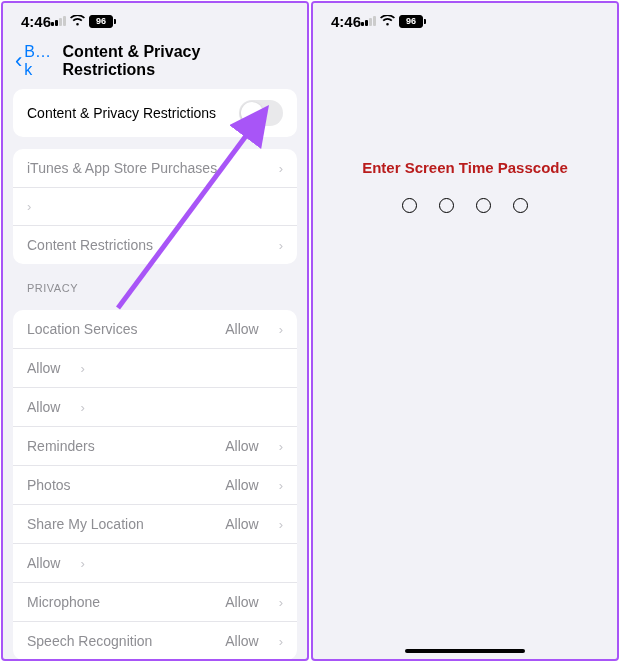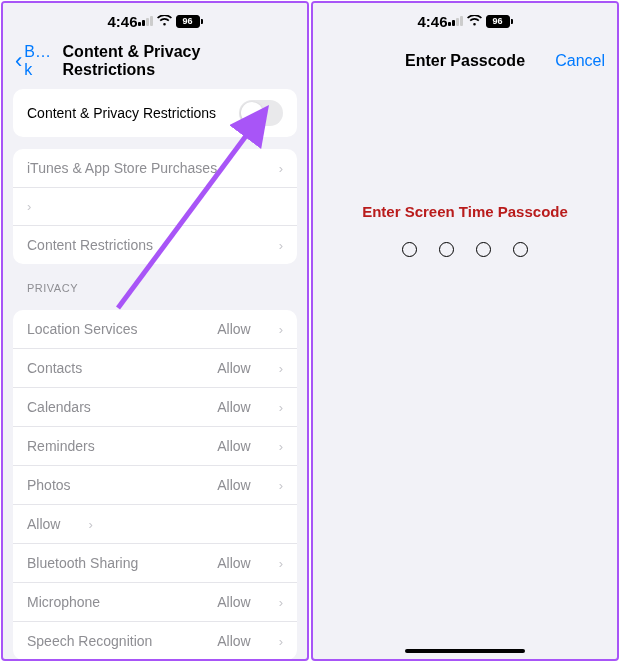--- a/index.html
+++ b/index.html
@@ -1,18 +1,18 @@
 <!DOCTYPE html>
 <html><head>
   <meta charset="utf-8">
   <style>
     * { margin: 0; padding: 0; box-sizing: border-box; font-family: -apple-system, BlinkMacSystemFont, 'Segoe UI', sans-serif; }
     body { background: #fff; display: flex; gap: 2px; padding: 1px; }
     .phone { width: 308px; height: 660px; border: 2px solid #a855f7; border-radius: 4px; background: #f2f2f7; overflow: hidden; position: relative; }
-    .statusbar { height: 36px; display: flex; justify-content: center; align-items: center; padding: 0 18px; background: #f2f2f7; font-size: 15px; font-weight: 600; }
+    .statusbar { height: 36px; display: flex; justify-content: flex-start; align-items: center; padding: 0 18px; background: #f2f2f7; font-size: 15px; font-weight: 600; }
     .statusbar-right { display: flex; align-items: center; gap: 4px; }
     .signal { display: flex; align-items: flex-end; gap: 1px; }
     .signal span { width: 3px; background: #000; border-radius: 1px; }
     .signal span:nth-child(1) { height: 4px; }
     .signal span:nth-child(2) { height: 6px; }
     .signal span:nth-child(3) { height: 8px; background: #ccc; }
     .signal span:nth-child(4) { height: 10px; background: #ccc; }
     .wifi { font-size: 14px; }
     .battery { display: flex; align-items: center; gap: 1px; }
     .battery-body { width: 24px; height: 13px; border: 1px solid #000; border-radius: 3px; background: #000; color: #fff; font-size: 9px; font-weight: 700; display: flex; align-items: center; justify-content: center; }
@@ -24,21 +24,21 @@
     .nav-title { font-size: 16px; font-weight: 700; color: #000; margin-left: 4px; }
     .nav-title-center { position: absolute; left: 50%; transform: translateX(-50%); font-size: 16px; font-weight: 600; }
     .nav-right { margin-left: auto; color: #007aff; font-size: 16px; }
     
     .content { height: calc(100% - 80px); overflow-y: auto; }
     
     .section { margin: 12px 10px 0; background: #fff; border-radius: 10px; overflow: hidden; }
     .section-first { margin-top: 6px; }
     .row { display: flex; align-items: center; padding: 11px 14px; border-bottom: 0.5px solid #e5e5ea; font-size: 14px; color: #000; }
     .row:last-child { border-bottom: none; }
-    .row-dim { color: #8e8e93; gap: 8px; }
+    .row-dim { color: #8e8e93; }
     .row-label { flex: 1; }
     .row-value { color: #8e8e93; margin-right: 20px; }
     .chevron-right { color: #c7c7cc; font-size: 13px; }
     
     .toggle { width: 44px; height: 26px; background: #e9e9eb; border-radius: 13px; position: relative; }
     .toggle-knob { width: 22px; height: 22px; background: #fff; border-radius: 50%; position: absolute; top: 2px; left: 2px; box-shadow: 0 1px 3px rgba(0,0,0,0.2); }
     
     .section-header { font-size: 11px; color: #8e8e93; padding: 18px 24px 4px; text-transform: uppercase; letter-spacing: 0.5px; }
     
     .arrow { position: absolute; top: 95px; left: 95px; width: 180px; height: 220px; pointer-events: none; }
@@ -110,45 +110,43 @@
     </div>
 
     <div class="section-header">PRIVACY</div>
     <div class="section">
       <div class="row row-dim">
           <span class="row-label">Location Services</span>
           <span class="row-value">Allow</span>
           <span class="chevron-right">›</span>
         </div>
       <div class="row row-dim">
-          <span class="row-label">Contacts</span>
-          <span class="row-value">Allow</span>
-          <span class="chevron-right">›</span>
-        </div>
-      <div class="row row-dim">
-          <span class="row-label">Calendars</span>
+          <span class="row-value">Allow</span>
+          <span class="chevron-right">›</span>
+        </div>
+      <div class="row row-dim">
           <span class="row-value">Allow</span>
           <span class="chevron-right">›</span>
         </div>
       <div class="row row-dim">
           <span class="row-label">Reminders</span>
           <span class="row-value">Allow</span>
           <span class="chevron-right">›</span>
         </div>
       <div class="row row-dim">
           <span class="row-label">Photos</span>
           <span class="row-value">Allow</span>
           <span class="chevron-right">›</span>
         </div>
       <div class="row row-dim">
-          <span class="row-value">Allow</span>
-          <span class="chevron-right">›</span>
-        </div>
-      <div class="row row-dim">
-          <span class="row-label">Bluetooth Sharing</span>
+          <span class="row-label">Share My Location</span>
+          <span class="row-value">Allow</span>
+          <span class="chevron-right">›</span>
+        </div>
+      <div class="row row-dim">
           <span class="row-value">Allow</span>
           <span class="chevron-right">›</span>
         </div>
       <div class="row row-dim">
           <span class="row-label">Microphone</span>
           <span class="row-value">Allow</span>
           <span class="chevron-right">›</span>
         </div>
       <div class="row row-dim">
           <span class="row-label">Speech Recognition</span>
@@ -184,24 +182,20 @@
             <path d="M7.5 10.5 a1.3 1.3 0 1 0 0-2.6 a1.3 1.3 0 0 0 0 2.6 M3.8 6.2 a5.3 5.3 0 0 1 7.4 0 l1.2-1.2 a7 7 0 0 0-9.8 0 z M1.2 3.6 a9 9 0 0 1 12.6 0 L15 2.4 a10.7 10.7 0 0 0-15 0 z" fill="#000"></path>
           </svg>
       </span>
       <div class="battery">
         <span class="battery-body">96</span>
         <span class="battery-tip"></span>
       </div>
     </div>
   </div>
 
-  <div class="navbar">
-    <span class="nav-title-center">Enter Passcode</span>
-    <span class="nav-right">Cancel</span>
-  </div>
 
   <div class="passcode-area">
     <div class="passcode-title">Enter Screen Time Passcode</div>
     <div class="passcode-dots">
       <div class="passcode-dot"></div>
       <div class="passcode-dot"></div>
       <div class="passcode-dot"></div>
       <div class="passcode-dot"></div>
     </div>
   </div>

